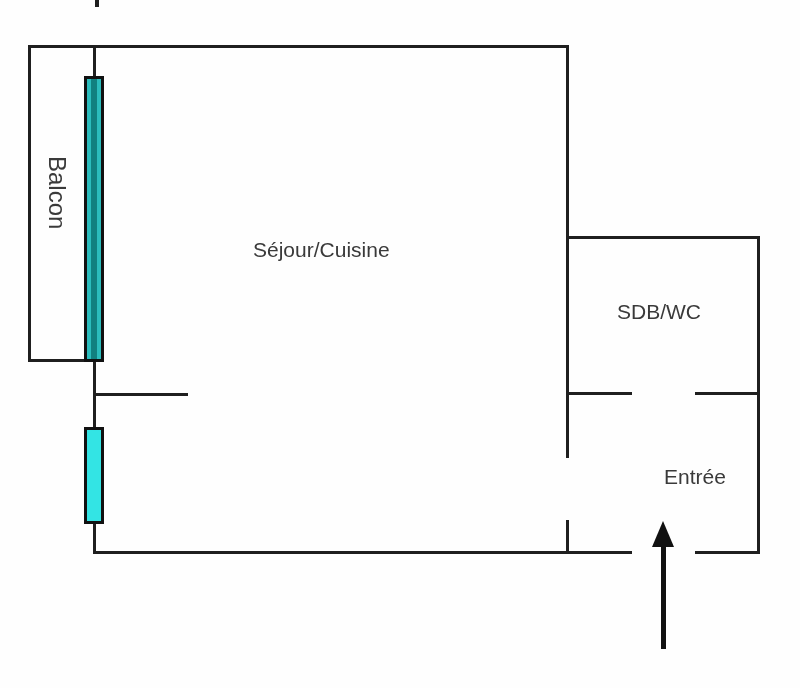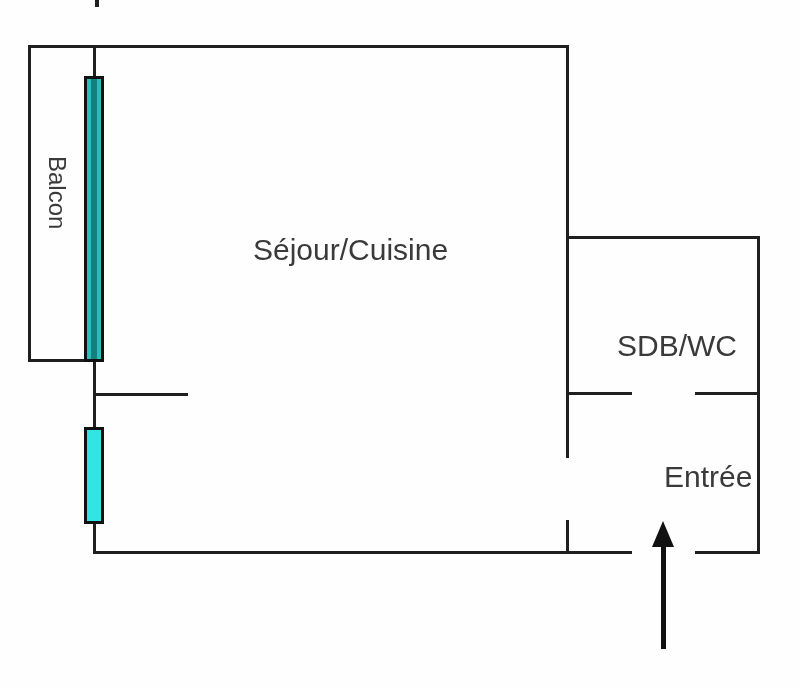--- a/index.html
+++ b/index.html
@@ -31,32 +31,32 @@
       #11807f 4px, #11807f 10px,
       #2bbcbc 10px, #2bbcbc 14px);
   }
   .window-short {
     left: 84px; top: 427px; width: 20px; height: 97px;
     background: #33e4e4;
   }
   .room-label {
     position: absolute;
     color: #3a3a3a;
-    font-size: 30px;
+    font-size: 21px;
     line-height: 26px;
     white-space: nowrap;
   }
   .label-balcon {
     left: 44px; top: 156px;
     writing-mode: vertical-rl;
     text-orientation: sideways;
     font-size: 24px;
   }
   .label-sejour { left: 253px; top: 237px; }
-  .label-sdb    { left: 617px; top: 333px; }
+  .label-sdb    { left: 617px; top: 299px; }
   .label-entree { left: 664px; top: 464px; }
   .arrow-shaft {
     position: absolute;
     left: 661px; top: 545px;
     width: 5px; height: 104px;
     background: #111111;
   }
   .arrow-head {
     position: absolute;
     left: 652px; top: 521px;

